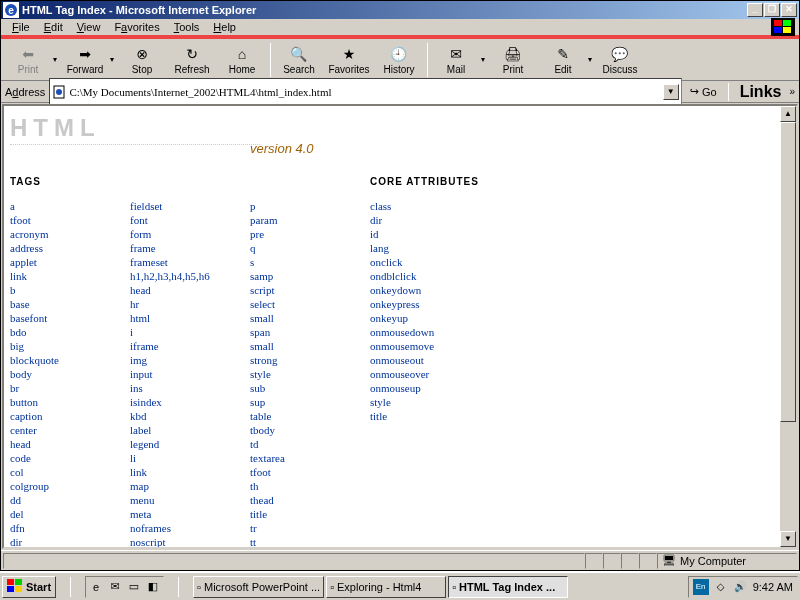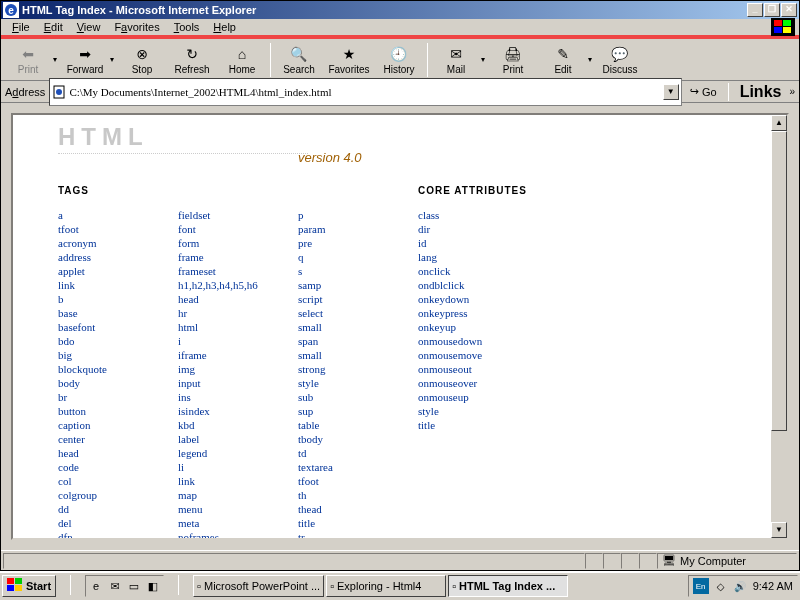--- a/index.html
+++ b/index.html
@@ -22,37 +22,37 @@
 .tool-dropdown { width: 7px; height: 38px; display: flex; align-items: center; font-size: 8px; cursor: pointer; }
 .addressbar { background: #d4d0c8; height: 22px; display: flex; align-items: center; padding: 2px 4px; border-bottom: 1px solid #808080; gap: 4px; }
 .addr-label { font-size: 11px; }
 .addr-input-wrap { flex: 1; display: flex; align-items: center; background: #fff; border: 1px solid #808080; border-top-color: #404040; border-left-color: #404040; height: 28px; padding: 0 2px; }
 .addr-input-icon { width: 14px; height: 14px; margin-right: 3px; }
 .addr-input { flex: 1; border: none; outline: none; font-size: 11px; font-family: Tahoma; }
 .addr-drop { width: 16px; height: 16px; background: #d4d0c8; border: 1px solid #fff; border-right-color: #404040; border-bottom-color: #404040; text-align: center; font-size: 8px; line-height: 14px; cursor: pointer; }
 .go-btn { display: flex; align-items: center; gap: 3px; cursor: pointer; padding: 0 4px; font-size: 11px; }
 .links-sep { width: 1px; height: 18px; background: #808080; border-right: 1px solid #fff; margin: 0 3px; }
 .links-label { font-size: 16px; padding: 0 4px; font-weight: bold; }
-.content { flex: 1; background: #fff; border: 2px inset #d4d0c8; margin: 10px; overflow: hidden; position: relative; padding-left: 39px; }
+.content { flex: 1; background: #fff; border: 2px inset #d4d0c8; margin: 1px; overflow: hidden; position: relative; }
 .content-inner { padding: 8px 6px; font-family: Verdana, Arial, sans-serif; }
 .html-logo { font-family: Arial; font-size: 24px; letter-spacing: 6px; color: #c8c8c8; font-weight: bold; }
 .version { font-style: italic; color: #a16207; font-size: 13px; margin-left: 240px; margin-top: -6px; }
 .divider { border-top: 1px dotted #ccc; margin-top: 2px; margin-bottom: 18px; width: 250px; }
 .columns { display: flex; }
 .col { padding-right: 20px; }
 .col-heading { font-size: 10px; font-weight: bold; letter-spacing: 1px; color: #000; margin-bottom: 12px; }
 .tag-link { display: block; color: #003399; font-size: 11px; line-height: 14px; cursor: pointer; text-decoration: none; font-family: Verdana; }
 .scrollbar-v { position: absolute; right: 0; top: 0; bottom: 0; width: 16px; background: #d4d0c8; }
 .scroll-btn { width: 16px; height: 16px; background: #d4d0c8; border: 1px solid #fff; border-right-color: #404040; border-bottom-color: #404040; font-size: 8px; text-align: center; line-height: 13px; cursor: pointer; }
 .scroll-thumb { position: absolute; top: 16px; left: 0; width: 16px; height: 300px; background: #d4d0c8; border: 1px solid #fff; border-right-color: #404040; border-bottom-color: #404040; }
 .statusbar { height: 20px; background: #d4d0c8; border-top: 1px solid #fff; display: flex; align-items: center; padding: 0 2px; }
 .status-seg { border: 1px inset #d4d0c8; height: 16px; display: flex; align-items: center; padding: 0 4px; font-size: 11px; }
 .status-main { flex: 1; }
 .status-comp { width: 140px; gap: 4px;}
-.taskbar { position: absolute; bottom: 0; left: 0; width: 800px; height: 29px; background: #d4d0c8; border-top: 2px solid #fff; display: flex; align-items: flex-start; padding: 2px; gap: 14px; }
+.taskbar { position: absolute; bottom: 0; left: 0; width: 800px; height: 29px; background: #d4d0c8; border-top: 2px solid #fff; display: flex; align-items: center; padding: 2px; gap: 14px; }
 .start-btn { height: 22px; background: #d4d0c8; border: 1px solid #fff; border-right-color: #404040; border-bottom-color: #404040; display: flex; align-items: center; padding: 0 4px; font-weight: bold; font-size: 11px; cursor: pointer; gap: 3px; }
 .ql { display: flex; gap: 1px; border: 1px inset #d4d0c8; padding: 1px; height: 22px; }
 .ql-btn { width: 18px; height: 18px; cursor: pointer; display: flex; align-items: center; justify-content: center; font-size: 11px; }
 .task-sep { width: 1px; height: 20px; background: #808080; border-right: 1px solid #fff; }
 .task-btn { height: 22px; min-width: 120px; max-width: 140px; background: #d4d0c8; border: 1px solid #fff; border-right-color: #404040; border-bottom-color: #404040; display: flex; align-items: center; padding: 0 3px; font-size: 11px; cursor: pointer; gap: 3px; overflow: hidden; white-space: nowrap; }
 .task-btn.active { border: 1px solid #404040; border-right-color: #fff; border-bottom-color: #fff; background: #e0e0e0; font-weight: bold; }
 .tray { margin-left: auto; border: 1px inset #d4d0c8; height: 22px; display: flex; align-items: center; padding: 0 4px; gap: 4px; font-size: 11px; }
 .tray-icon { width: 16px; height: 16px; display: flex; align-items: center; justify-content: center; font-size: 10px; }
 </style>
 </head>

